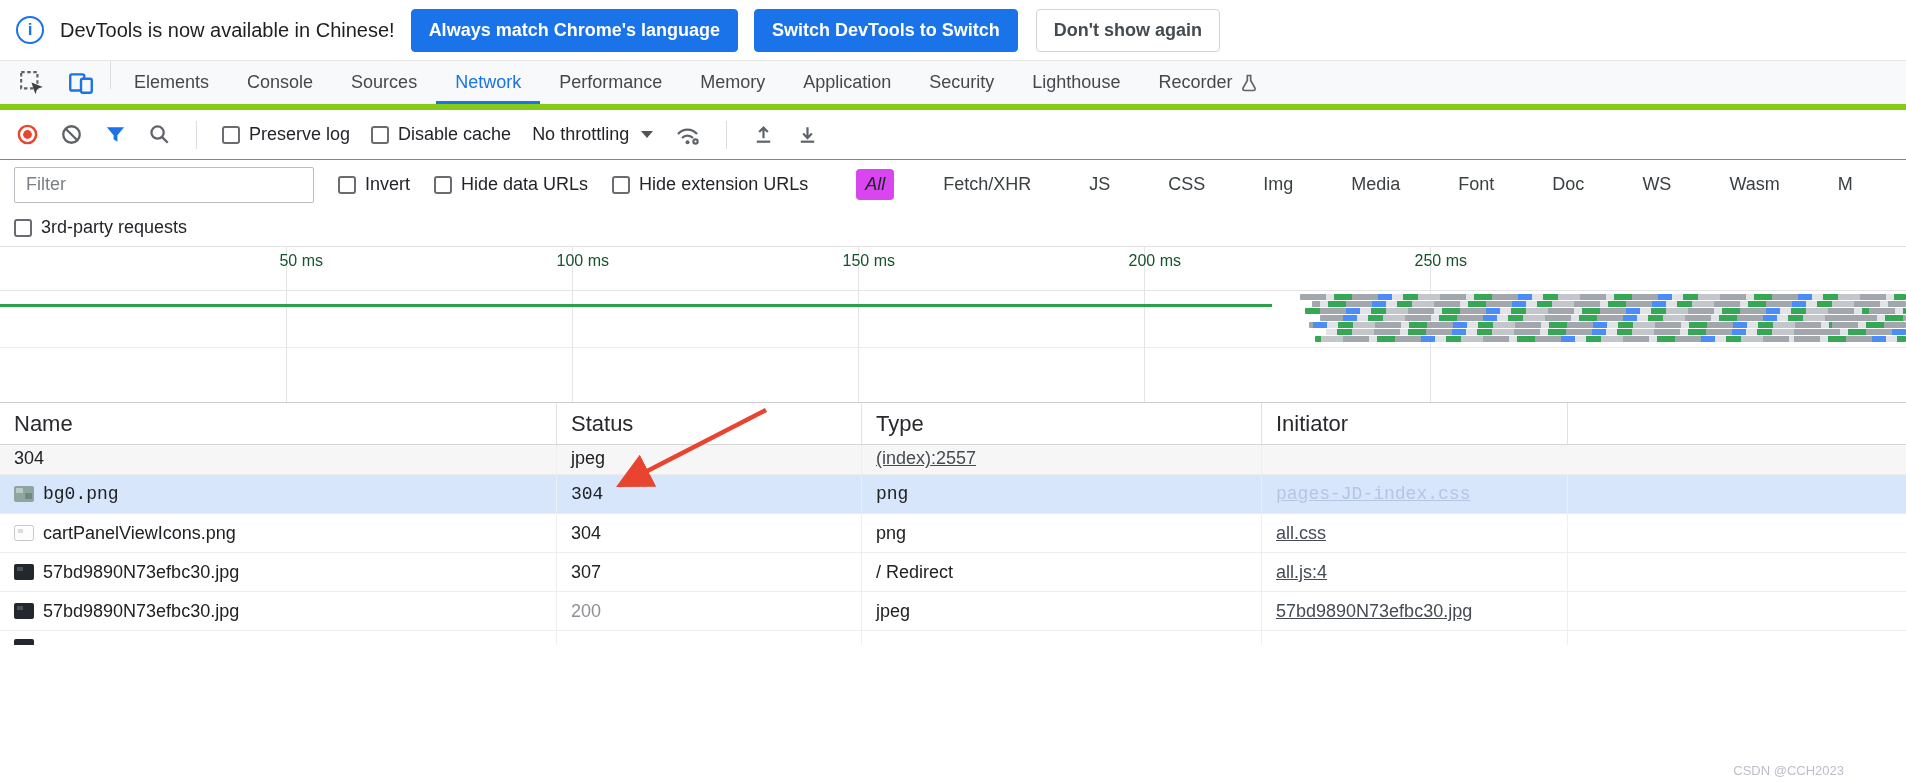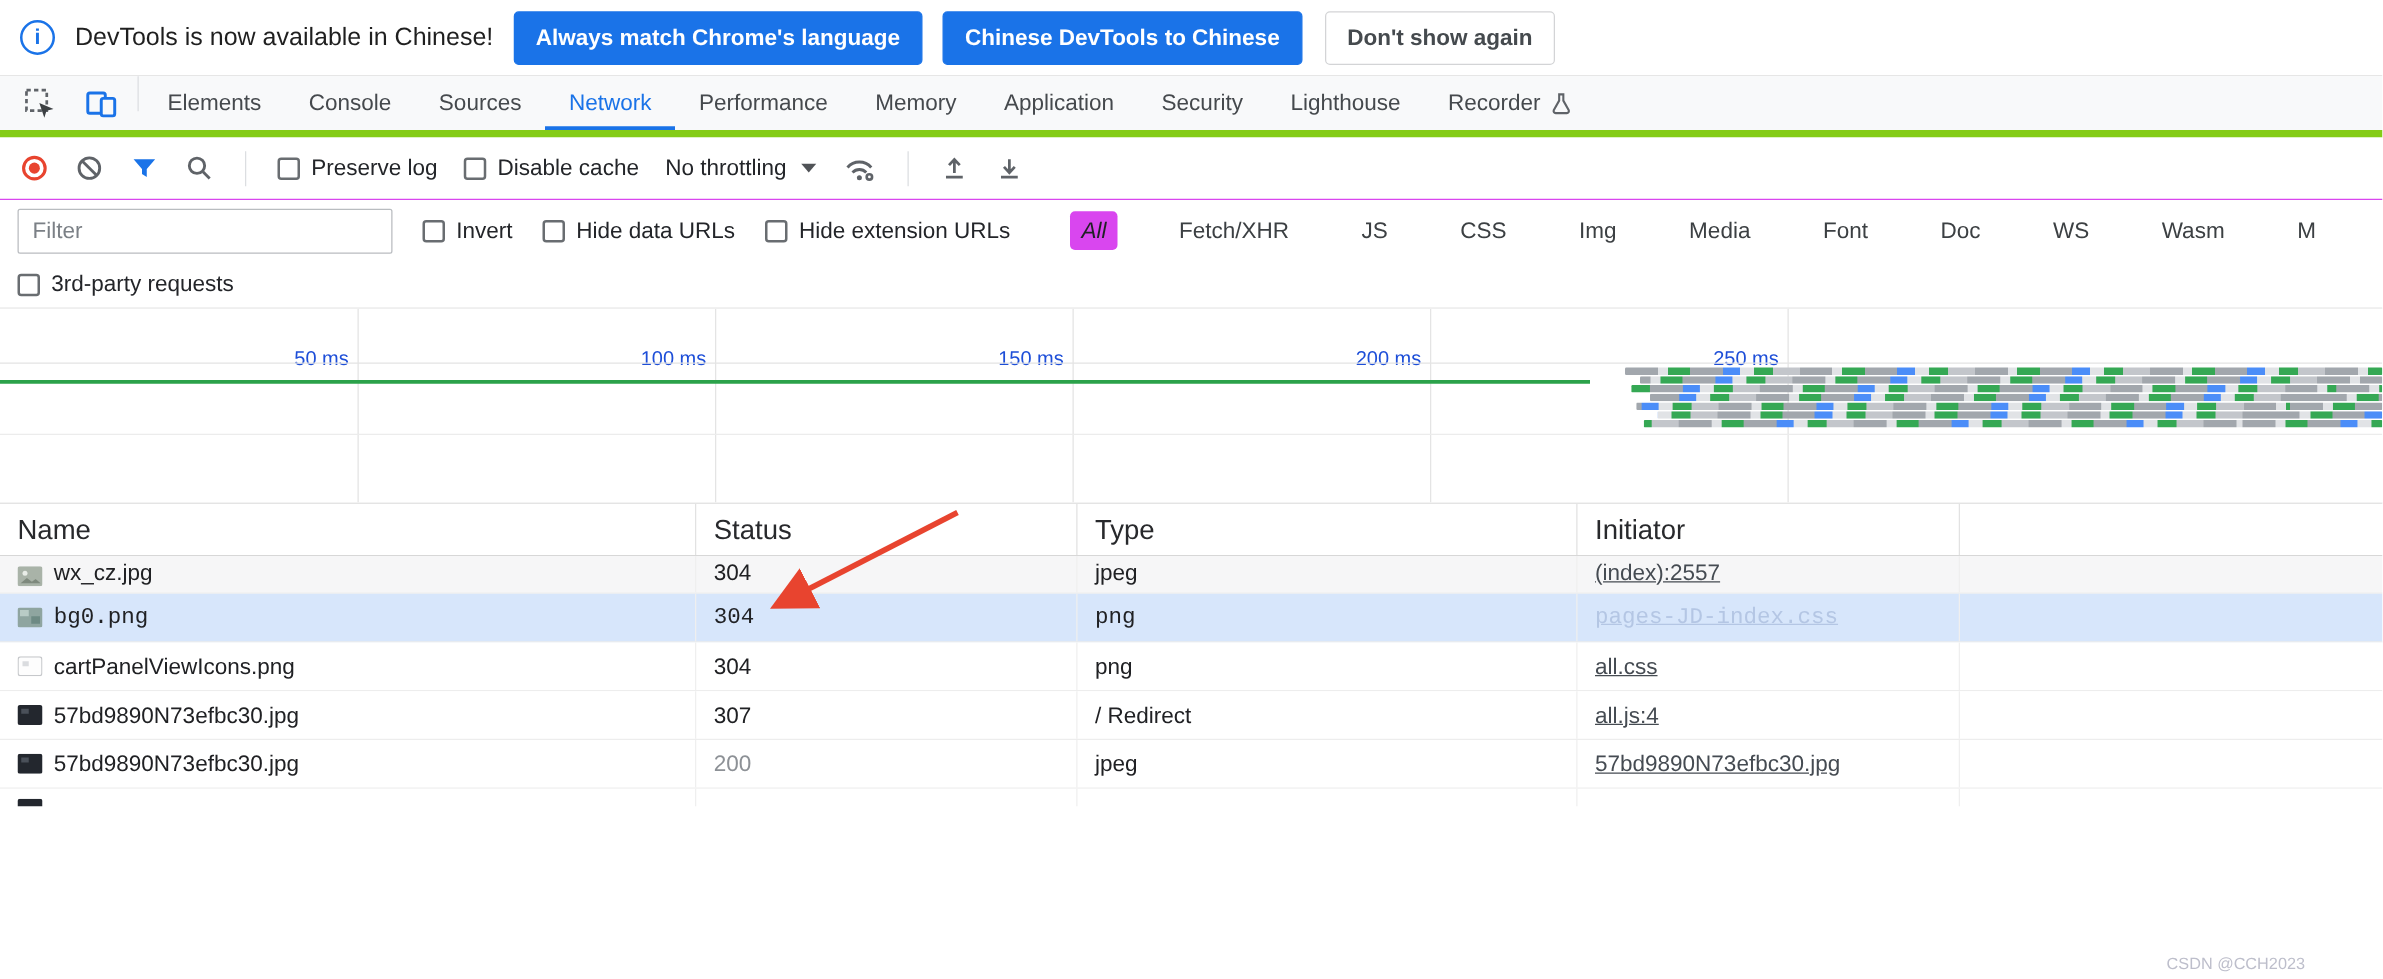--- a/index.html
+++ b/index.html
@@ -53,22 +53,22 @@
   .types { display:flex; align-items:center; gap:40px; margin-left:24px; white-space:nowrap; }
   .type-item { font-size:18px; color:#3c4043; padding:5px 9px; border-radius:4px; cursor:pointer; }
   .type-item.active { background:#d946ef; color:#1f2124;font-style:italic; }
 
   .thirdparty { height:38px; display:flex; align-items:center; padding:0 14px;
                 border-bottom:1px solid #e3e3e3; background:#fff; }
 
   
   .overview { position:relative; height:155px; background:#fff; overflow:hidden; }
   .gridline { position:absolute; top:0; bottom:0; width:1px; background:#e4e4e4; }
-  .tick-label { position:absolute; top:32px; transform:translateX(-100%); padding-right:7px;
-                font-size:16px; color:#1d4ed8; white-space:nowrap; }
+  .tick-label { position:absolute; top:5px; transform:translateX(-100%); padding-right:7px;
+                font-size:16px; color:#14532d; white-space:nowrap;margin-left:44px; }
   .ruler-sep { position:absolute; top:43px; left:0; right:0; height:1px; background:#e4e4e4; }
   .band-sep  { position:absolute; top:100px; left:0; right:0; height:1px; background:#ececec; }
   .green-line { position:absolute; top:57px; left:0; width:1272px; height:3px; background:#2ba24a; }
   .wbars { position:absolute; left:1300px; right:0; top:47px; height:52px;
            display:flex; flex-direction:column; gap:1px; }
   .wbar { height:6px; border-radius:1px;
     background:repeating-linear-gradient(90deg,
       #a2a7ad 0 26px, #e1e3e6 26px 34px, #35a854 34px 52px, #a2a7ad 52px 78px,
       #4b8df8 78px 92px, #e1e3e6 92px 103px, #35a854 103px 118px, #c3c6cb 118px 140px); }
 
@@ -98,21 +98,21 @@
   .overlay { position:absolute; top:0; left:0; pointer-events:none; z-index:50; }
   .watermark { position:absolute; right:62px; bottom:5px; font-size:13px; color:#bdbecb; }
 </style>
 </head>
 <body>
 
 <div class="banner">
   <span class="info-icon"></span>
   <span class="banner-text">DevTools is now available in Chinese!</span>
   <button class="btn btn-primary">Always match Chrome's language</button>
-  <button class="btn btn-primary">Chinese DevTools to Chinese</button>
+  <button class="btn btn-primary">Switch DevTools to Switch</button>
   <button class="btn btn-secondary">Don't show again</button>
 </div>
 
 <div class="tabbar">
   <div class="icon-btn">
     <svg width="26" height="26" viewBox="0 0 24 24">
       <rect x="2" y="2" width="15" height="15" fill="none" stroke="#5f6368" stroke-width="2" stroke-dasharray="3.2 2.4"></rect>
       <path d="M11.5 11.5 L22 15.8 L16.8 17.2 L15.2 22.4 Z" fill="#3c4043"></path>
     </svg>
   </div>
@@ -286,30 +286,20 @@
   <div class="thead grid-cols">
     <div class="cell">Name</div>
     <div class="cell">Status</div>
     <div class="cell">Type</div>
     <div class="cell">Initiator</div>
     <div class="cell last"></div>
   </div>
 
   <div class="nrow grid-cols clip stripe">
     <div class="cell">
-      <span class="ficon">
-        <svg width="20" height="16">
-            <rect width="20" height="16" rx="2" fill="#a9b3a8"></rect>
-            <circle cx="6" cy="5.5" r="2" fill="#e9ede8"></circle>
-            <path d="M2.5 13.5 l5-4.2 4 3 3-2.2 4 3.4 z" fill="#7e897d"></path>
-          </svg>
-      </span>
-      <span>wx_cz.jpg</span>
-    </div>
-    <div class="cell">
         <span>304</span>
       </div>
     <div class="cell">
         <span>jpeg</span>
       </div>
     <div class="cell">
         <span class="ilink">(index):2557</span>
       </div>
     <div class="cell last"></div>
   </div>

